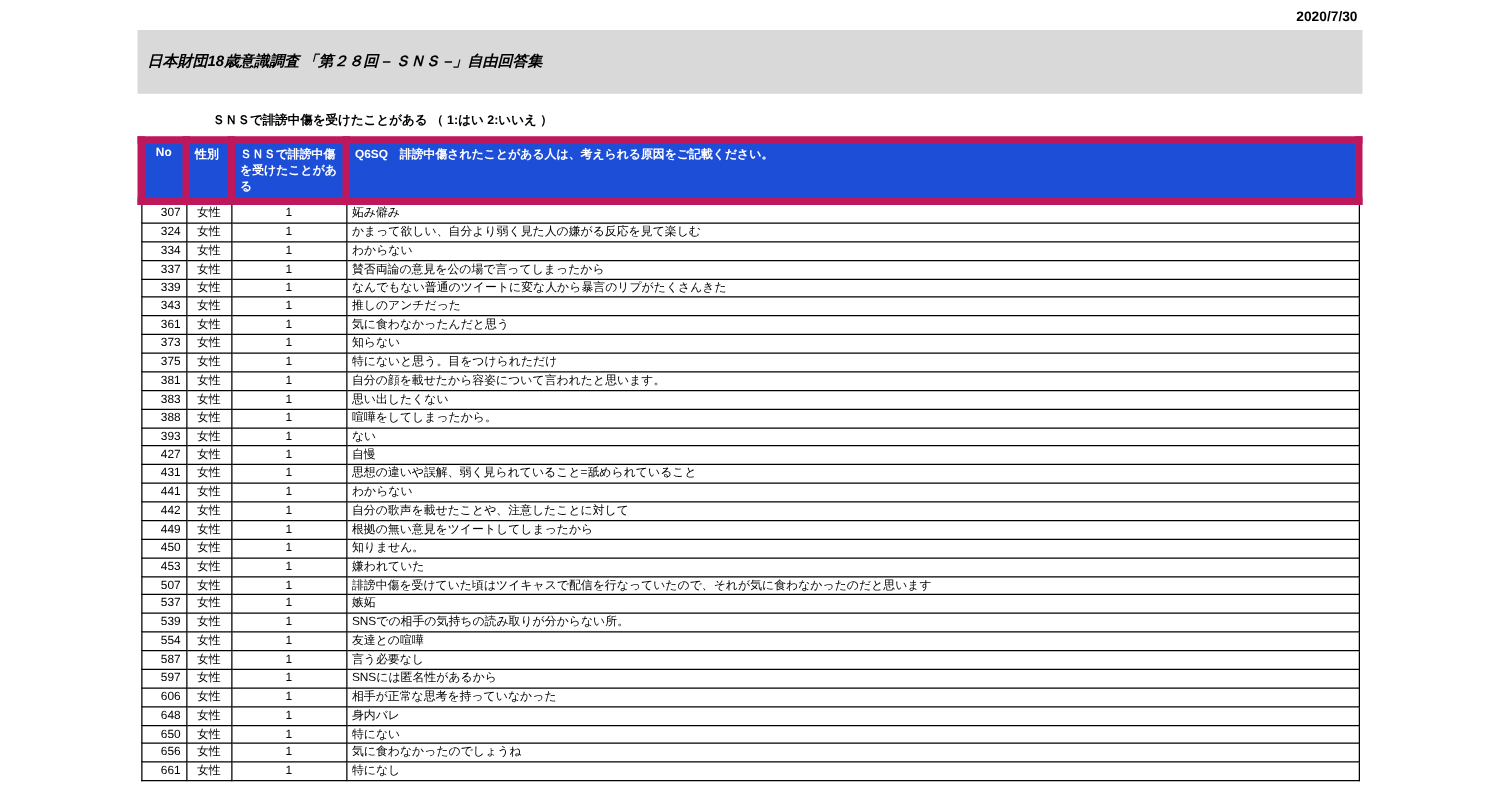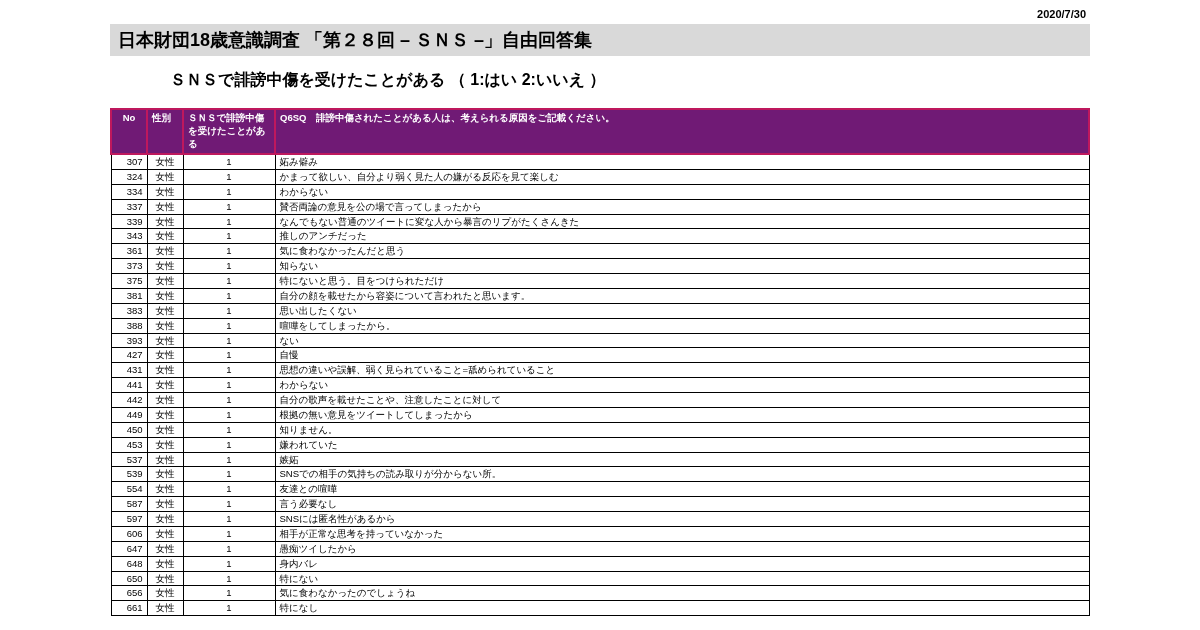--- a/index.html
+++ b/index.html
@@ -17,43 +17,44 @@
   }
   .date {
     text-align: right;
     font-weight: bold;
     font-size: 11px;
     margin-bottom: 4px;
     padding-right: 4px;
   }
   .title-bar {
     background: #d9d9d9;
-    padding: 4px 8px;
-    font-weight: bold;
-    font-size: 18px;
+    padding: 17px 8px;
+    font-weight: bold;
+    font-size: 12px;
     margin-bottom: 14px;
+    font-style: italic;
   }
   .subtitle {
     font-weight: bold;
-    font-size: 16px;
+    font-size: 10px;
     margin-left: 60px;
-    margin-bottom: 17px;
+    margin-bottom: 6px;
   }
   table {
     border-collapse: collapse;
     width: 100%;
     table-layout: fixed;
   }
   th {
-    background: #701a75;
+    background: #1d4ed8;
     color: #fff;
     font-weight: bold;
     font-size: 9.5px;
     padding: 2px 4px;
-    border: 2px solid #be185d;
+    border: 6px solid #be185d;
     text-align: left;
     vertical-align: top;
     height: 28px;
   }
   th.no { width: 36px; text-align: center; }
   th.sex { width: 36px; text-align: left; }
   th.exp { width: 92px; }
   th.reason { }
   td {
     border: 1px solid #000;
@@ -201,20 +202,26 @@
           <td class="exp">1</td>
           <td>知りません。</td>
         </tr>
         <tr>
           <td class="no">453</td>
           <td class="sex">女性</td>
           <td class="exp">1</td>
           <td>嫌われていた</td>
         </tr>
         <tr>
+          <td class="no">507</td>
+          <td class="sex">女性</td>
+          <td class="exp">1</td>
+          <td>誹謗中傷を受けていた頃はツイキャスで配信を行なっていたので、それが気に食わなかったのだと思います</td>
+        </tr>
+        <tr>
           <td class="no">537</td>
           <td class="sex">女性</td>
           <td class="exp">1</td>
           <td>嫉妬</td>
         </tr>
         <tr>
           <td class="no">539</td>
           <td class="sex">女性</td>
           <td class="exp">1</td>
           <td>SNSでの相手の気持ちの読み取りが分からない所。</td>
@@ -235,26 +242,20 @@
           <td class="no">597</td>
           <td class="sex">女性</td>
           <td class="exp">1</td>
           <td>SNSには匿名性があるから</td>
         </tr>
         <tr>
           <td class="no">606</td>
           <td class="sex">女性</td>
           <td class="exp">1</td>
           <td>相手が正常な思考を持っていなかった</td>
-        </tr>
-        <tr>
-          <td class="no">647</td>
-          <td class="sex">女性</td>
-          <td class="exp">1</td>
-          <td>愚痴ツイしたから</td>
         </tr>
         <tr>
           <td class="no">648</td>
           <td class="sex">女性</td>
           <td class="exp">1</td>
           <td>身内バレ</td>
         </tr>
         <tr>
           <td class="no">650</td>
           <td class="sex">女性</td>

